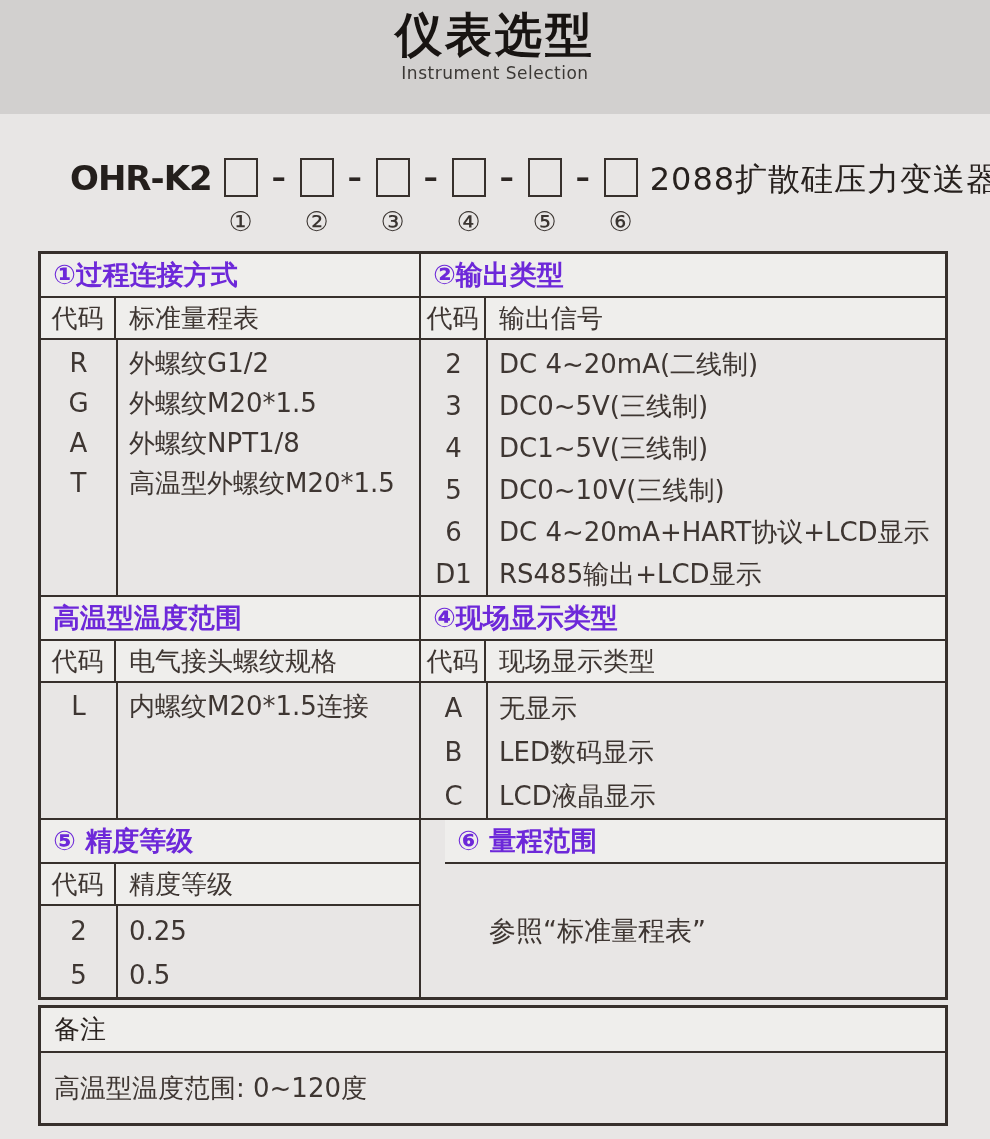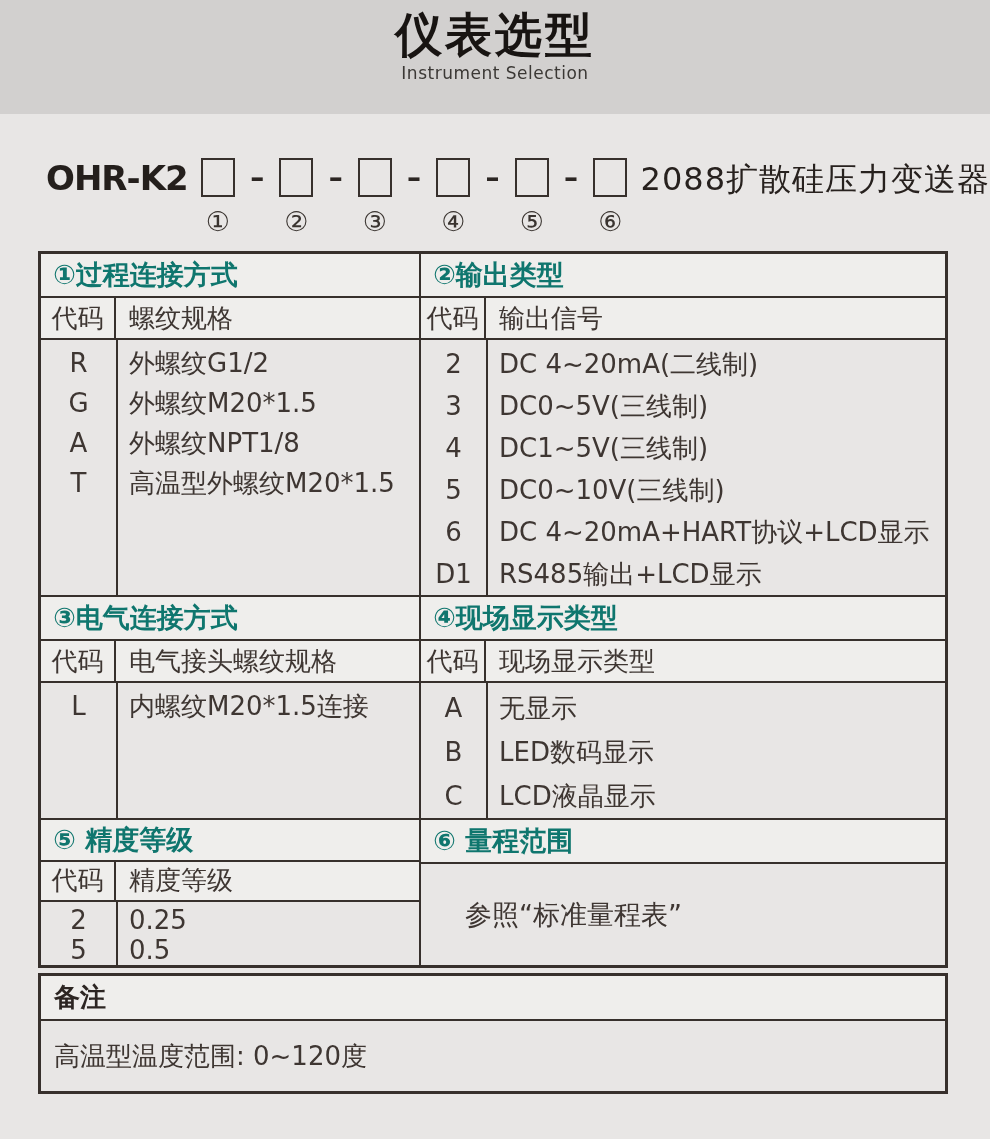--- a/index.html
+++ b/index.html
@@ -46,20 +46,21 @@
     align-items:flex-start;
   }
   .model-prefix{
     font-size:34px;
     font-weight:bold;
     letter-spacing:-1px;
     line-height:40px;
     margin-right:12px;
     color:#241f1c;
     white-space:nowrap;
+    margin-left:24px;
   }
   .slot{display:flex;flex-direction:column;align-items:center;width:38px;}
   .slot-box{
     width:34px;height:39px;
     border:2.5px solid var(--border);
     background:transparent;
   }
   .slot-num{
     margin-top:11px;
     font-size:27px;
@@ -85,31 +86,31 @@
   
   .main-table{
     margin:16px 0 0 38px;
     width:910px;
     border:3px solid var(--border);
   }
   .tband{display:flex;border-bottom:2px solid var(--border);}
   .tband:last-child{border-bottom:none;}
   .tband-1{height:343px;}
   .tband-2{height:223px;}
-  .tband-3{height:145px;}
+  .tband-3{height:177px;gap:24px;}
   .half{display:flex;flex-direction:column;}
   .half-l{width:380px;border-right:2.5px solid var(--border);}
   .half-r{flex:1;}
   .sec-title{
     height:44px;
     background:var(--hdr-bg);
     border-bottom:2.5px solid var(--border);
     font-size:27px;
     font-weight:bold;
-    color:#0f766e;
+    color:#6d28d9;
     display:flex;align-items:center;
     padding-left:12px;
     white-space:nowrap;
   }
   .code-row{
     height:42px;
     background:var(--hdr-bg);
     border-bottom:2.5px solid var(--border);
     display:flex;
   }
@@ -150,21 +151,21 @@
     width:910px;
     border:3px solid var(--border);
   }
   .remark-title{
     height:45px;
     background:var(--hdr-bg);
     border-bottom:2.5px solid var(--border);
     display:flex;align-items:center;
     padding-left:13px;
     font-size:26px;
-    font-weight:bold;
+    font-weight:normal;
     color:#2c2522;
   }
   .remark-content{
     height:70px;
     display:flex;align-items:center;
     padding-left:13px;
     font-size:26px;
   }
 </style>
 </head>
@@ -211,21 +212,21 @@
     <span class="model-suffix">2088扩散硅压力变送器</span>
   </div>
 
   <div class="main-table">
 
     <div class="tband tband-1">
       <div class="half half-l">
         <div class="sec-title">①过程连接方式</div>
         <div class="code-row">
           <div class="code-cell">代码</div>
-          <div class="val-cell">螺纹规格</div>
+          <div class="val-cell">标准量程表</div>
         </div>
         <div class="data-area">
           <div class="drow drow-fixed">
             <div class="code-cell">R</div>
             <div class="val-cell">外螺纹G1/2</div>
           </div>
           <div class="drow drow-fixed">
             <div class="code-cell">G</div>
             <div class="val-cell">外螺纹M20*1.5</div>
           </div>
@@ -269,21 +270,21 @@
           <div class="drow drow-flex">
             <div class="code-cell">D1</div>
             <div class="val-cell">RS485输出+LCD显示</div>
           </div>
         </div>
       </div>
     </div>
 
     <div class="tband tband-2">
       <div class="half half-l">
-        <div class="sec-title">③电气连接方式</div>
+        <div class="sec-title">高温型温度范围</div>
         <div class="code-row">
           <div class="code-cell">代码</div>
           <div class="val-cell">电气接头螺纹规格</div>
         </div>
         <div class="data-area">
           <div class="drow drow-fixed">
             <div class="code-cell">L</div>
             <div class="val-cell">内螺纹M20*1.5连接</div>
           </div>
         </div>

